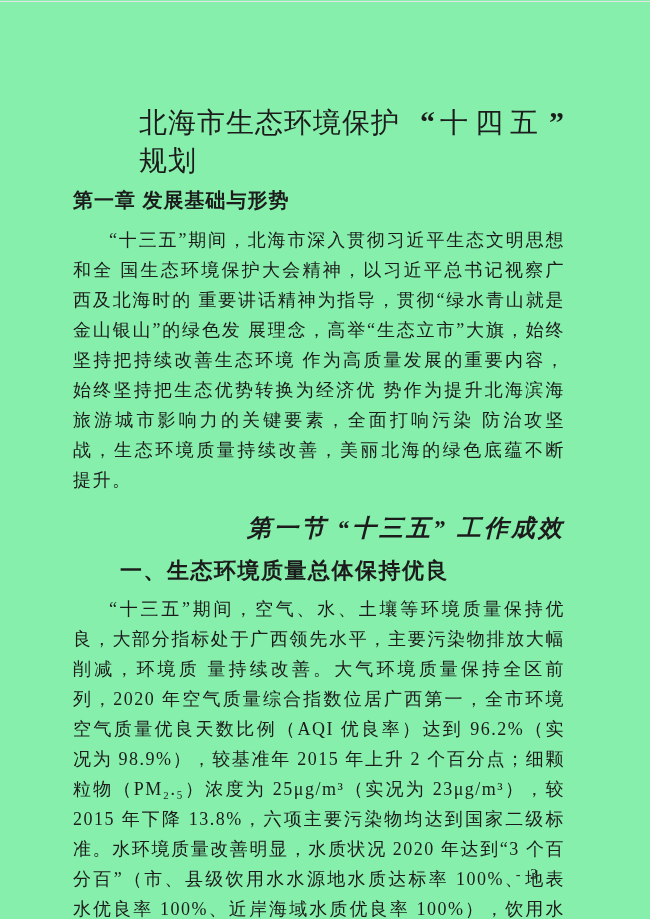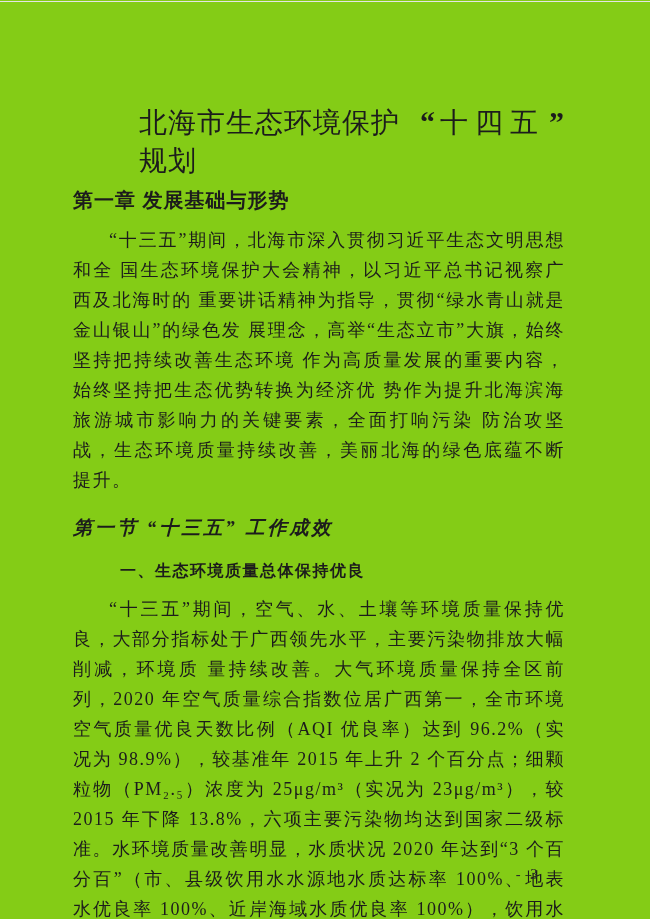--- a/index.html
+++ b/index.html
@@ -6,21 +6,21 @@
   body {
     width: 650px;
     height: 919px;
     background: #f2f2f2;
     font-family: "Liberation Serif", "DejaVu Serif", serif;
   }
   .sheet {
     position: relative;
     width: 650px;
     height: 919px;
-    background: #84cc16;
+    background: #86efac;
     overflow: hidden;
     color: #1c1c1c;
   }
   .scan-edge {
     position: absolute;
     top: 1px; left: 0;
     width: 100%; height: 1px;
     background: #e4e4e4;
   }
   .content {
@@ -63,33 +63,33 @@
     font-size: 18px;
     line-height: 30px;
     letter-spacing: 1.5px;
     text-align: justify;
     text-indent: 2em;
   }
   .body-para.second { margin-top: 10px; }
   
   .section-heading {
     margin-top: 20px;
-    text-align: left;
+    text-align: right;
     font-style: italic;
     font-weight: bold;
-    font-size: 19px;
+    font-size: 24px;
     line-height: 26px;
     letter-spacing: 3px;
   }
   
   .subsection-heading {
     margin-top: 17px;
     font-family: "Liberation Sans", "DejaVu Sans", sans-serif;
     font-weight: bold;
-    font-size: 16px;
+    font-size: 22px;
     line-height: 26px;
     letter-spacing: 1.5px;
     text-indent: 47px;
   }
   
   .page-number {
     position: absolute;
     right: 95px;
     bottom: 36px;
     font-size: 14.5px;

